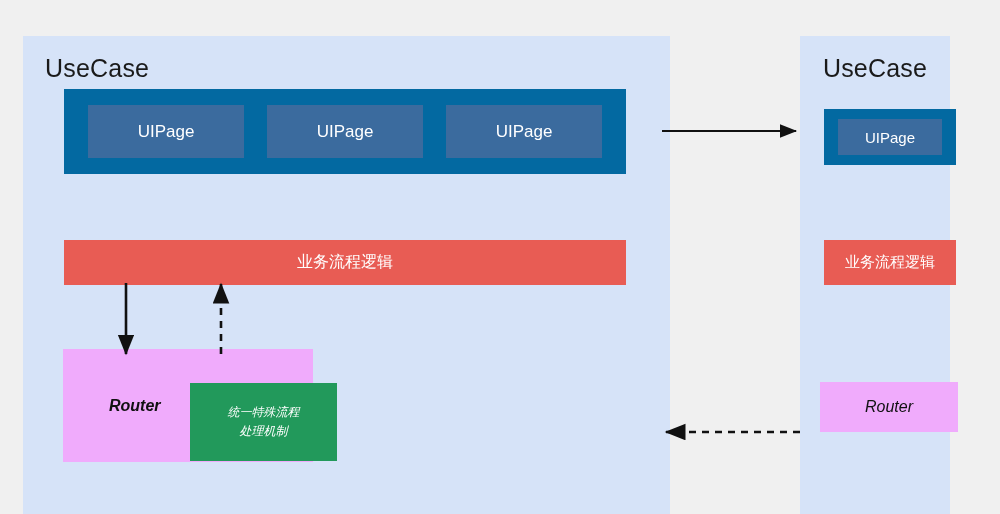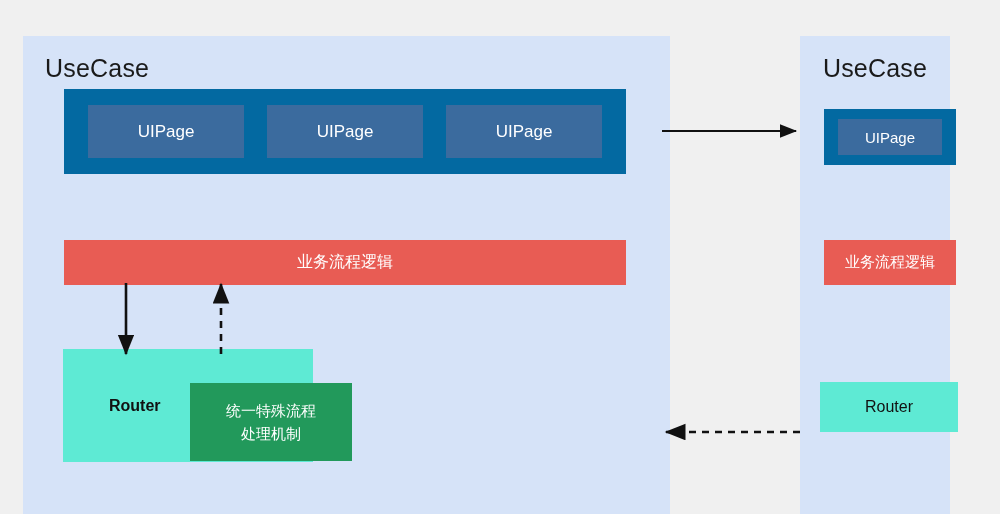--- a/index.html
+++ b/index.html
@@ -81,22 +81,23 @@
     align-items: center;
     justify-content: center;
     box-sizing: border-box;
   }
   #biz-bar-left  { left: 41px; top: 204px; width: 562px; height: 45px; font-size: 16px; }
   #biz-bar-right { left: 24px; top: 204px; width: 132px; height: 45px; font-size: 15px; }
 
   
   .router-box {
     position: absolute;
-    background: #5eead4;
+    background: #f0abfc;
     box-sizing: border-box;
+    font-style: italic;
   }
   #router-left  { left: 40px; top: 313px; width: 250px; height: 113px; }
   #router-right {
     left: 20px; top: 346px; width: 138px; height: 50px;
     display: flex; align-items: center; justify-content: center;
   }
   .router-label {
     color: #111111;
     font-weight: bold;
     font-size: 16px;
@@ -104,24 +105,24 @@
   #router-left .router-label {
     position: absolute;
     left: 46px;
     top: 48px;
   }
   #router-right .router-label { font-weight: 400; font-size: 16px; }
 
   .special-flow {
     position: absolute;
     left: 127px; top: 34px;
-    width: 162px; height: 78px;
+    width: 147px; height: 78px;
     background: #22995b;
     color: #ffffff;
-    font-size: 15px;
+    font-size: 12px;
     line-height: 1.55;
     display: flex;
     flex-direction: column;
     align-items: center;
     justify-content: center;
     text-align: center;
     box-sizing: border-box;
   }
 
   

